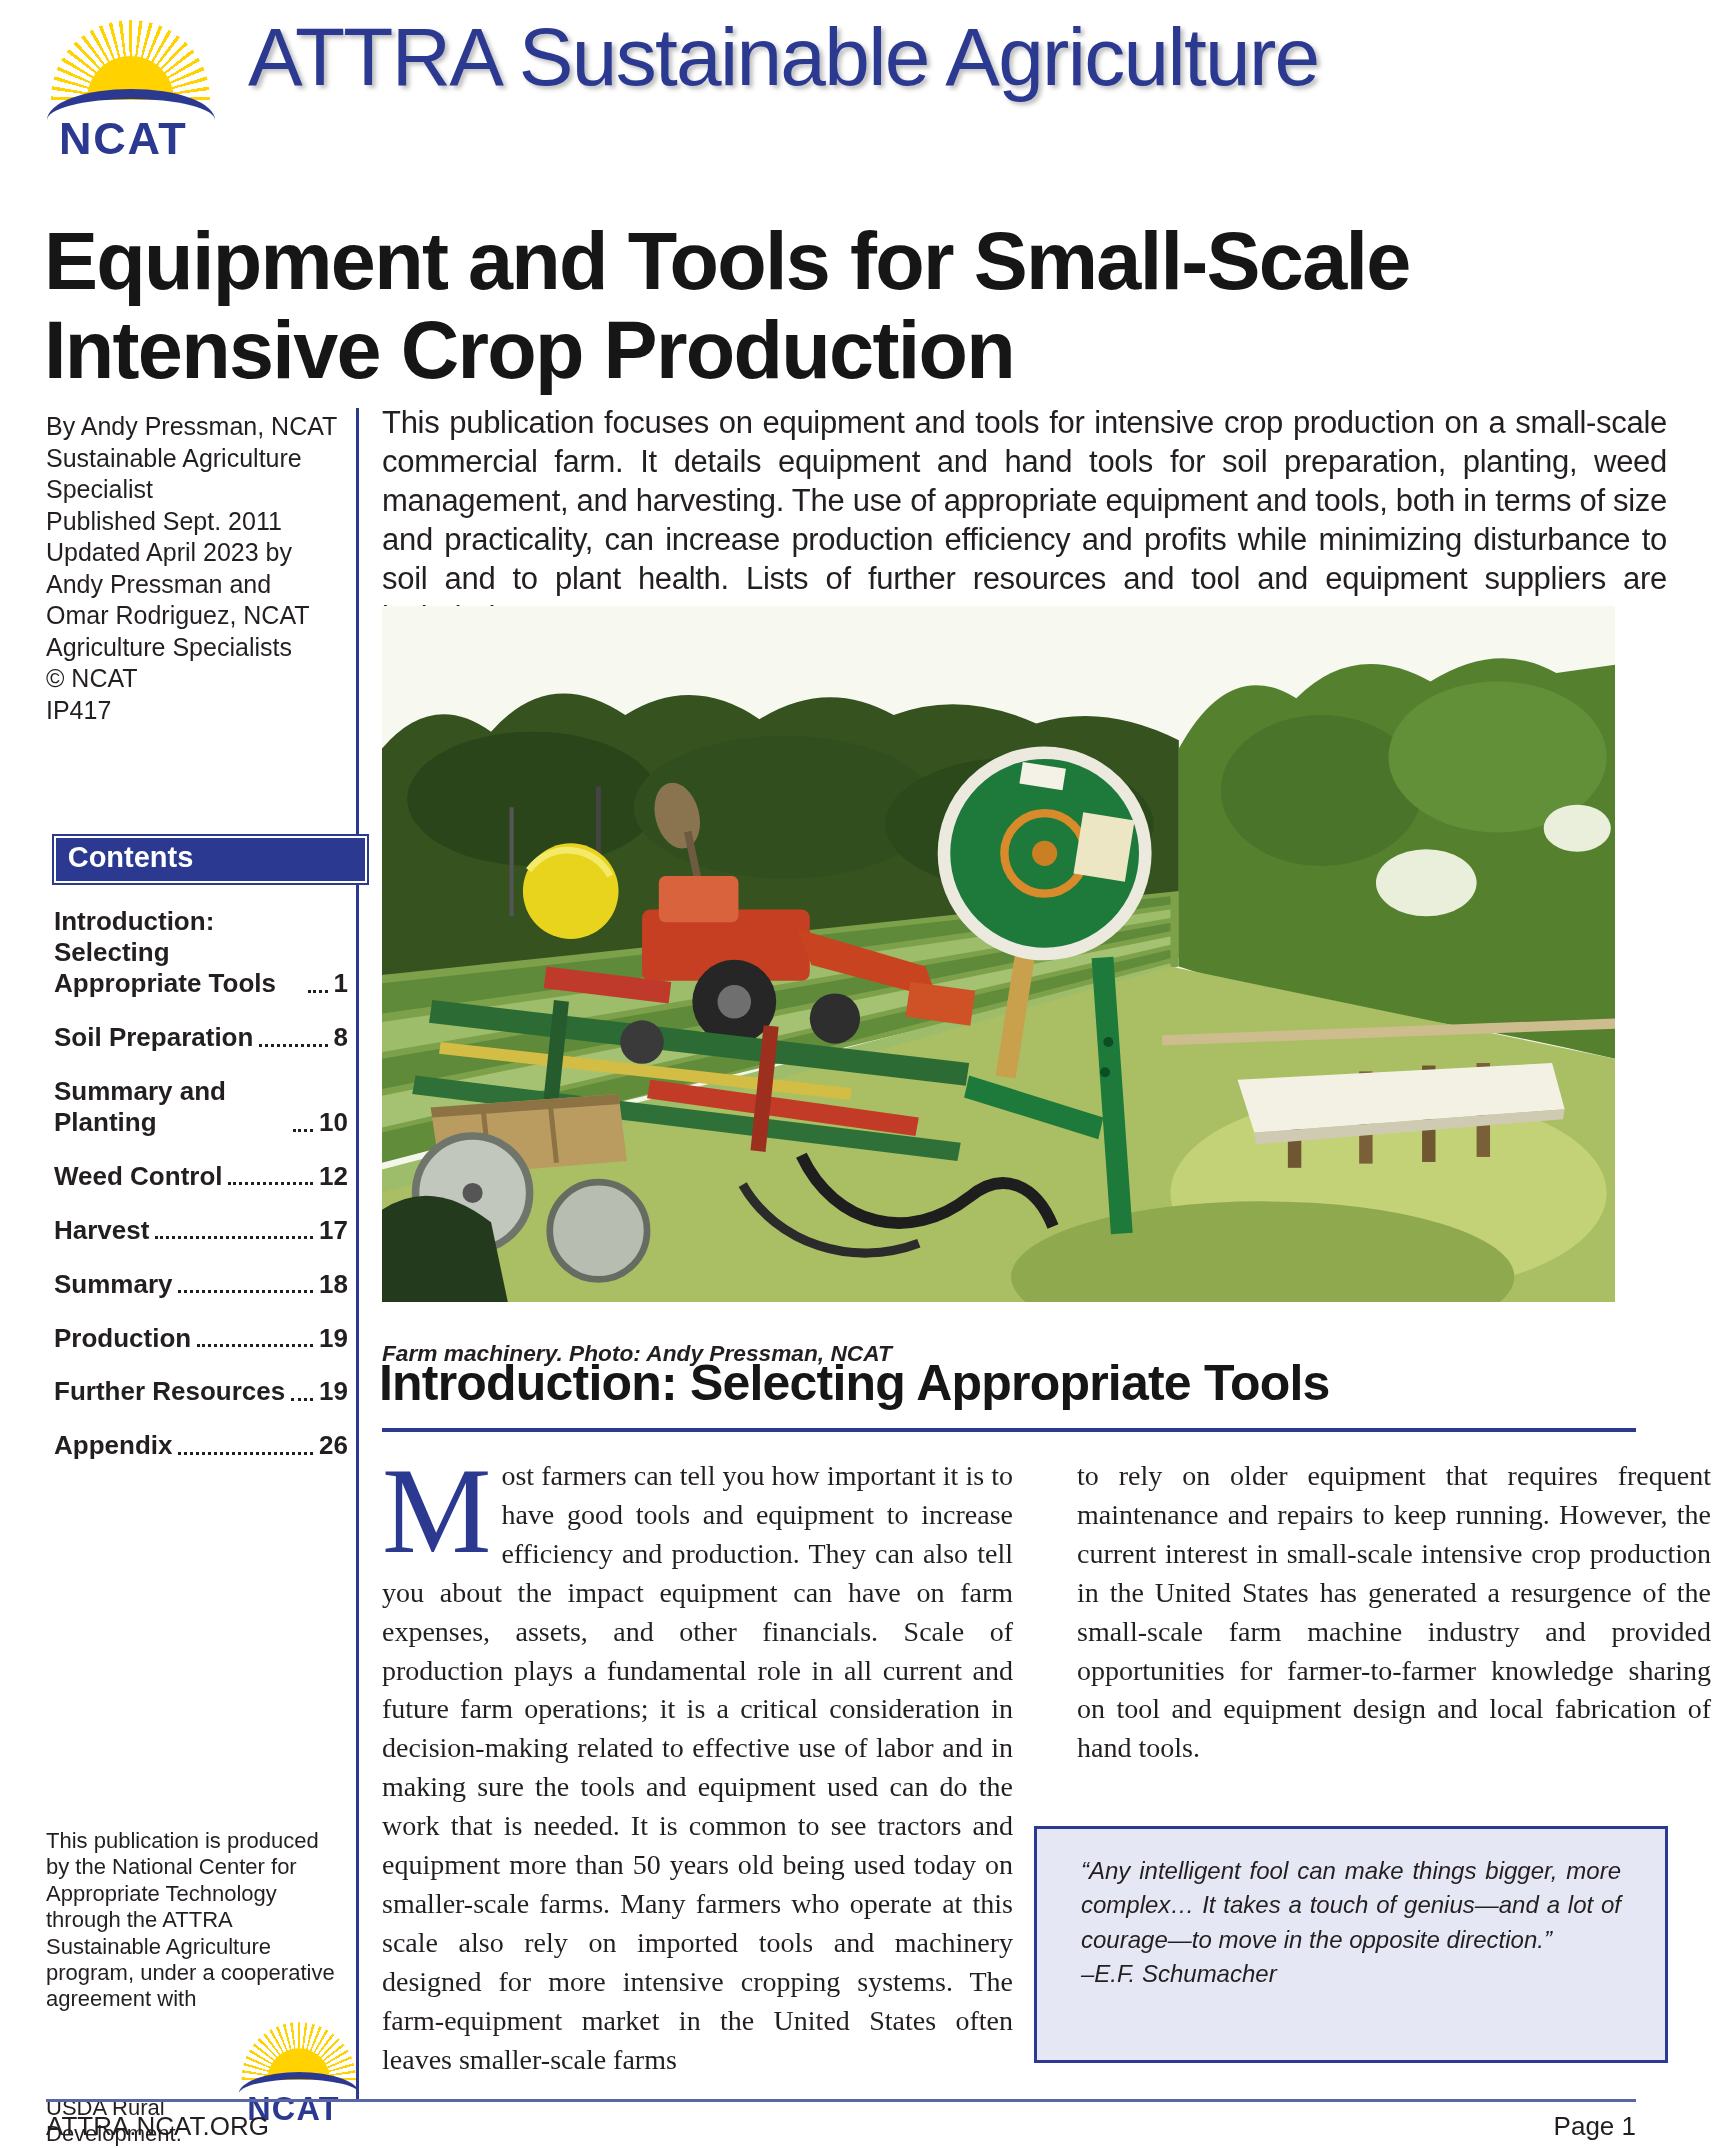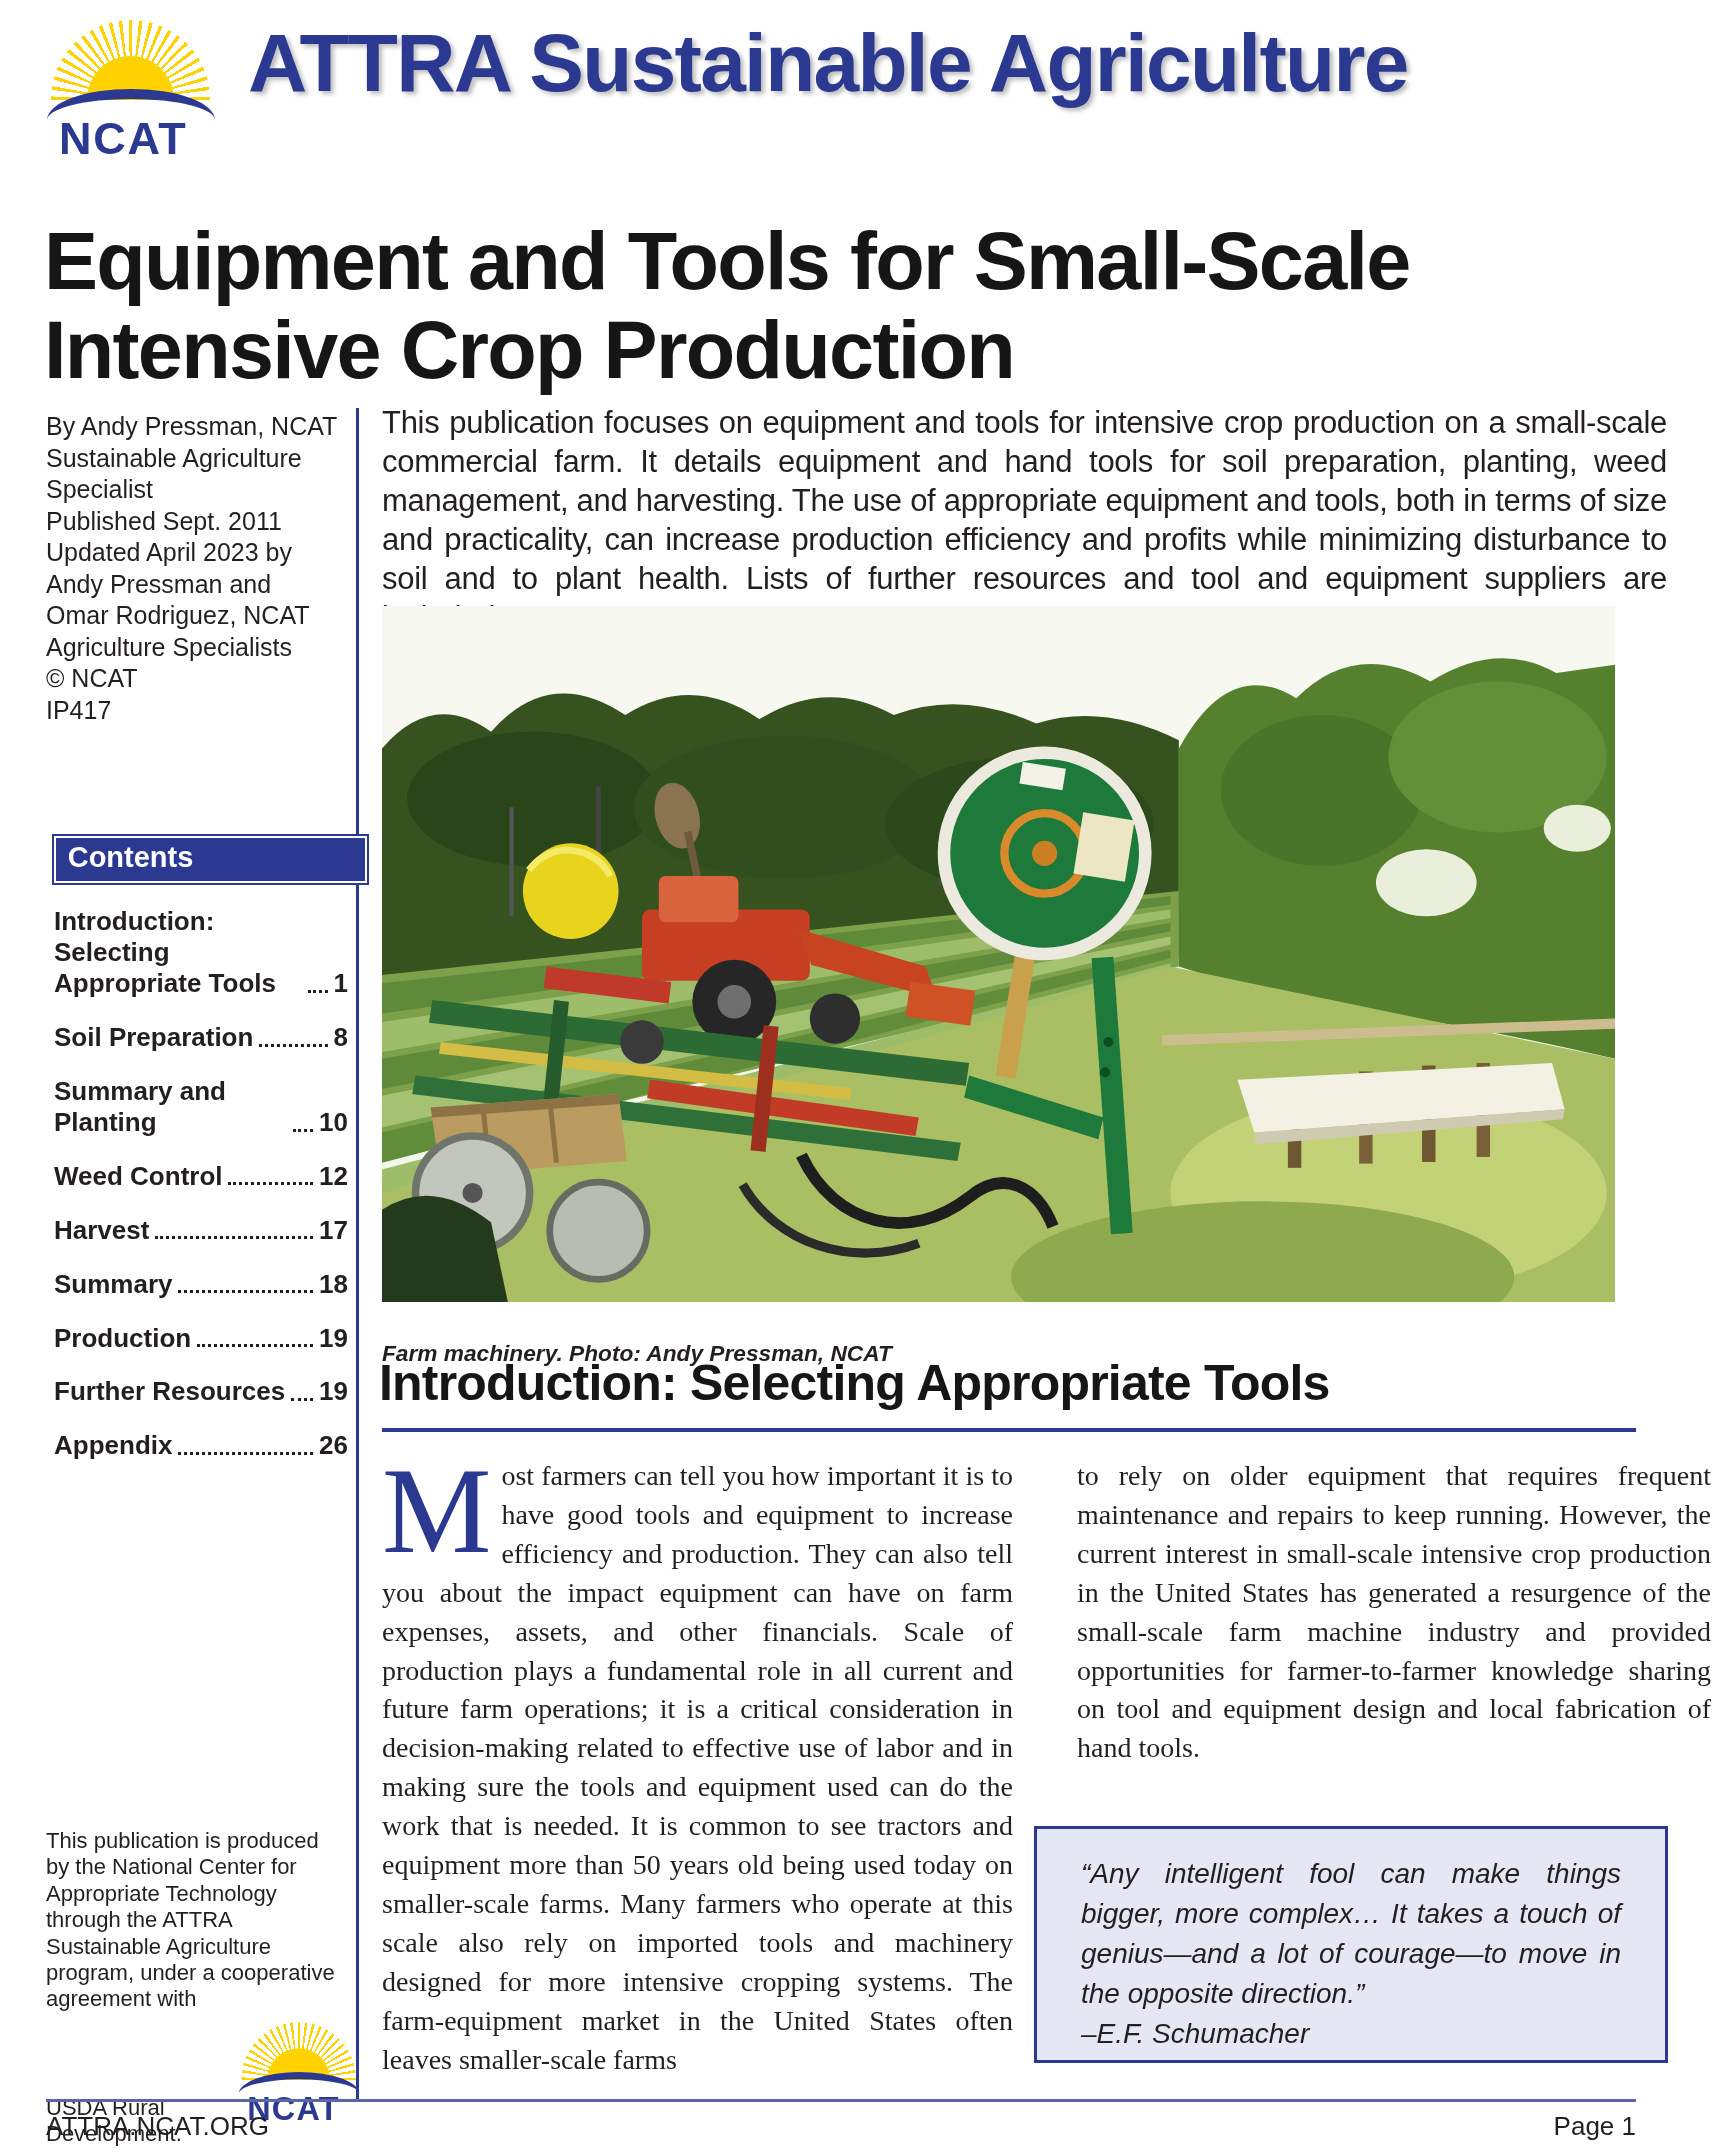--- a/index.html
+++ b/index.html
@@ -21,21 +21,21 @@
   .logo .rays{position:absolute;left:9.2px;top:13.4px;width:159px;height:80px;
     border-radius:159px 159px 0 0;
     background:repeating-conic-gradient(from -90deg at 50% 100%, var(--accent-yellow) 0deg 2.6deg, rgba(255,255,255,0) 2.6deg 7.4deg);}
   .logo .sun-core{position:absolute;left:45px;top:49px;width:87px;height:44px;
     border-radius:87px 87px 0 0;background:var(--accent-yellow);}
   .logo .swoosh{position:absolute;left:5px;top:82px;width:168px;height:62px;
     border-radius:50%;border-top:10px solid var(--brand-blue);}
   .logo .logo-text{position:absolute;left:17px;top:106px;font-size:45px;font-weight:bold;
     color:var(--brand-blue);letter-spacing:1.7px;}
   .logo.mini{position:relative;left:0;top:0;transform:scale(0.72);transform-origin:top left;}
-  .brand{position:absolute;left:248px;top:16px;font-size:82px;font-weight:bold;
+  .brand{position:absolute;left:248px;top:10px;font-size:82px;font-weight:normal;
     color:var(--brand-blue);letter-spacing:-1.7px;white-space:nowrap;
     text-shadow:3.4px 3.4px 4.2px rgba(110,110,110,0.45);}
   .subtitle{position:absolute;left:252px;top:128px;font-size:28.5px;color:var(--brand-blue);white-space:nowrap;}
   .subtitle .dot{color:var(--accent-yellow);font-size:22px;margin:0 13.4px;vertical-align:2.5px;}
   
   .title{position:absolute;left:44px;top:181px;width:1645px;
     font-size:81px;line-height:1.1;font-weight:bold;color:#161616;letter-spacing:-1.7px;margin-top:36px;}
   
   .byline{position:absolute;left:46px;top:411px;width:310px;font-size:25px;
     line-height:1.26;white-space:pre-line;}
@@ -61,21 +61,21 @@
   .section-heading{position:absolute;left:379px;top:1354px;width:1292px;
     font-size:50px;font-weight:bold;letter-spacing:-0.8px;color:#161616;}
   .heading-rule{position:absolute;left:382px;top:1428px;width:1254px;height:4.2px;background:var(--brand-blue);}
   .bodycol{font-family:"Liberation Serif",serif;font-size:28px;line-height:1.39;text-align:justify;}
   .col1{position:absolute;left:382px;top:1457px;width:631px;}
   .col2{position:absolute;left:1034px;top:1457px;width:634px;margin-left:43px;}
   .dropcap{float:left;font-family:"Liberation Serif",serif;color:var(--brand-blue);
     font-size:123px;line-height:0.76;padding:6.7px 10px 0 0;}
   .quote{position:absolute;left:1034px;top:1826px;width:634px;height:237px;
     background:var(--quote-bg);border:3.4px solid var(--brand-blue);
-    padding:25px 44px;font-style:italic;font-size:28px;line-height:1.43;text-align:justify;}
+    padding:25px 44px;font-style:italic;font-size:24px;line-height:1.43;text-align:justify;}
   .quote-attrib{display:block;text-align:left;}
   
   .footer-rule{position:absolute;left:46px;top:2099px;width:1590px;height:3.4px;background:var(--rule-blue);}
   .footer{position:absolute;left:46px;top:2111px;width:1590px;display:flex;
     justify-content:space-between;font-size:26px;}
 </style>
 </head>
 <body>
 
 <div class="page">

